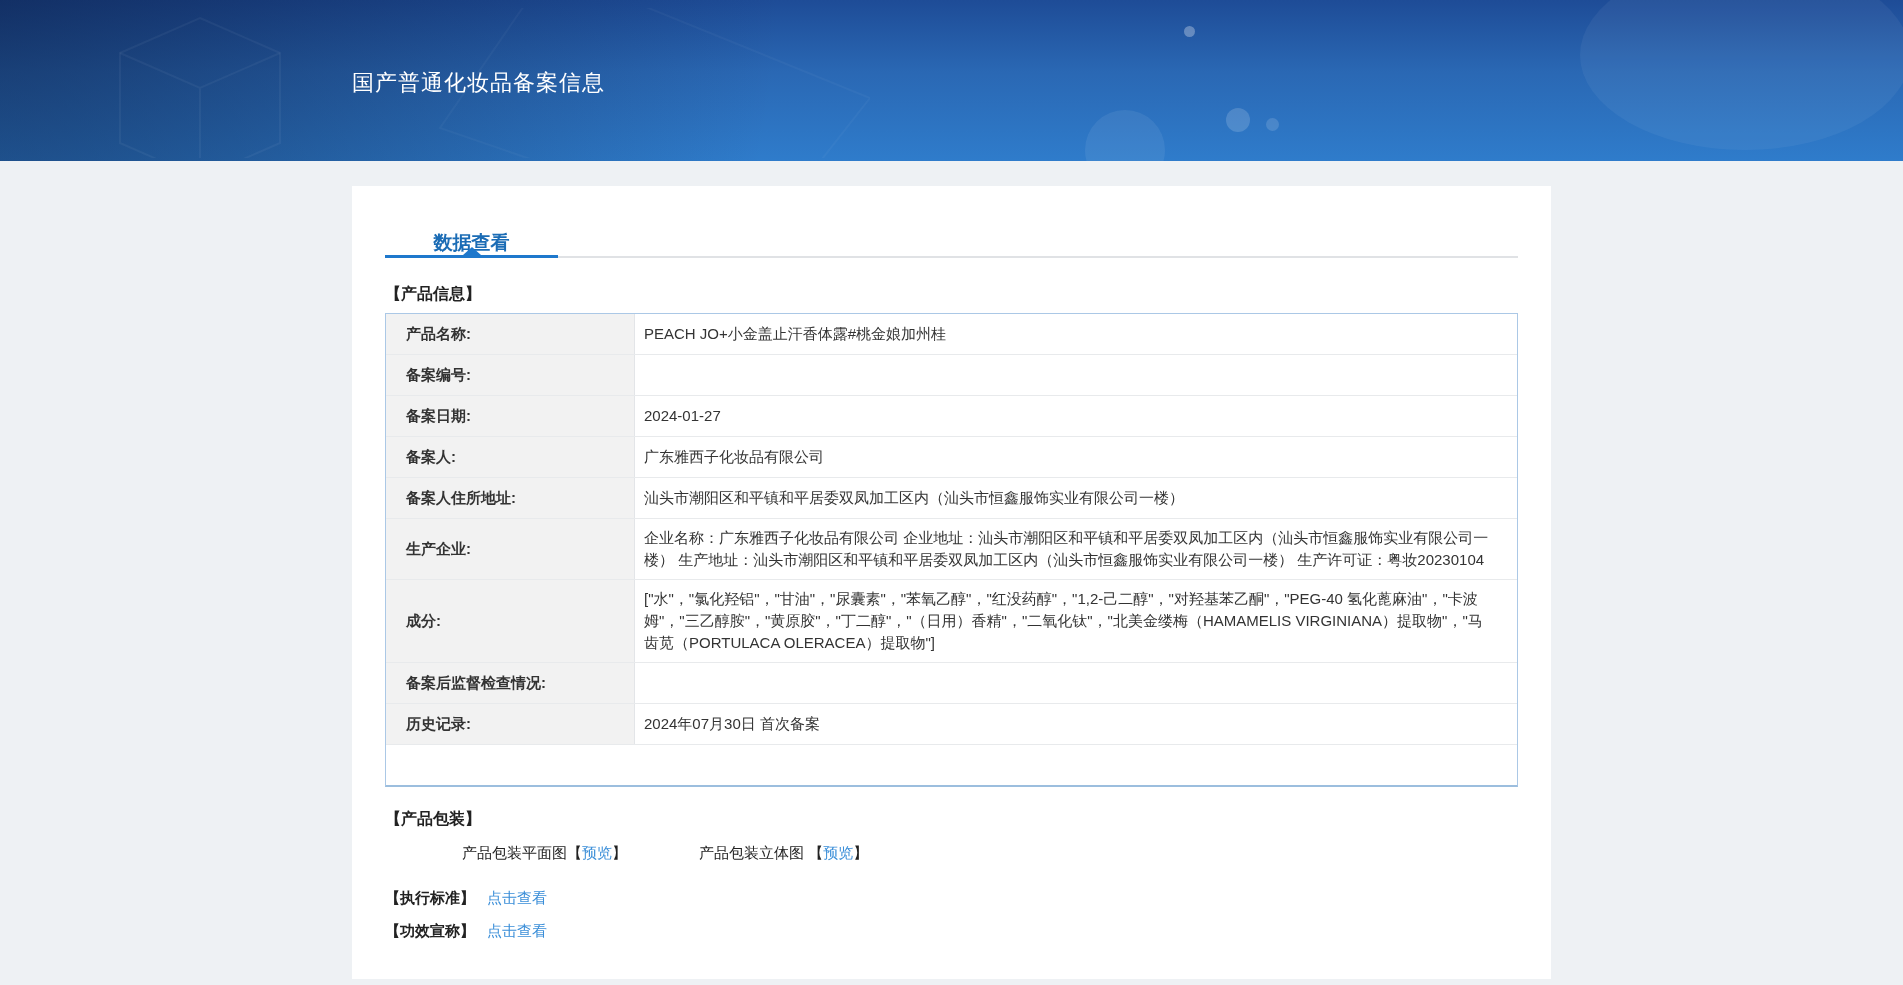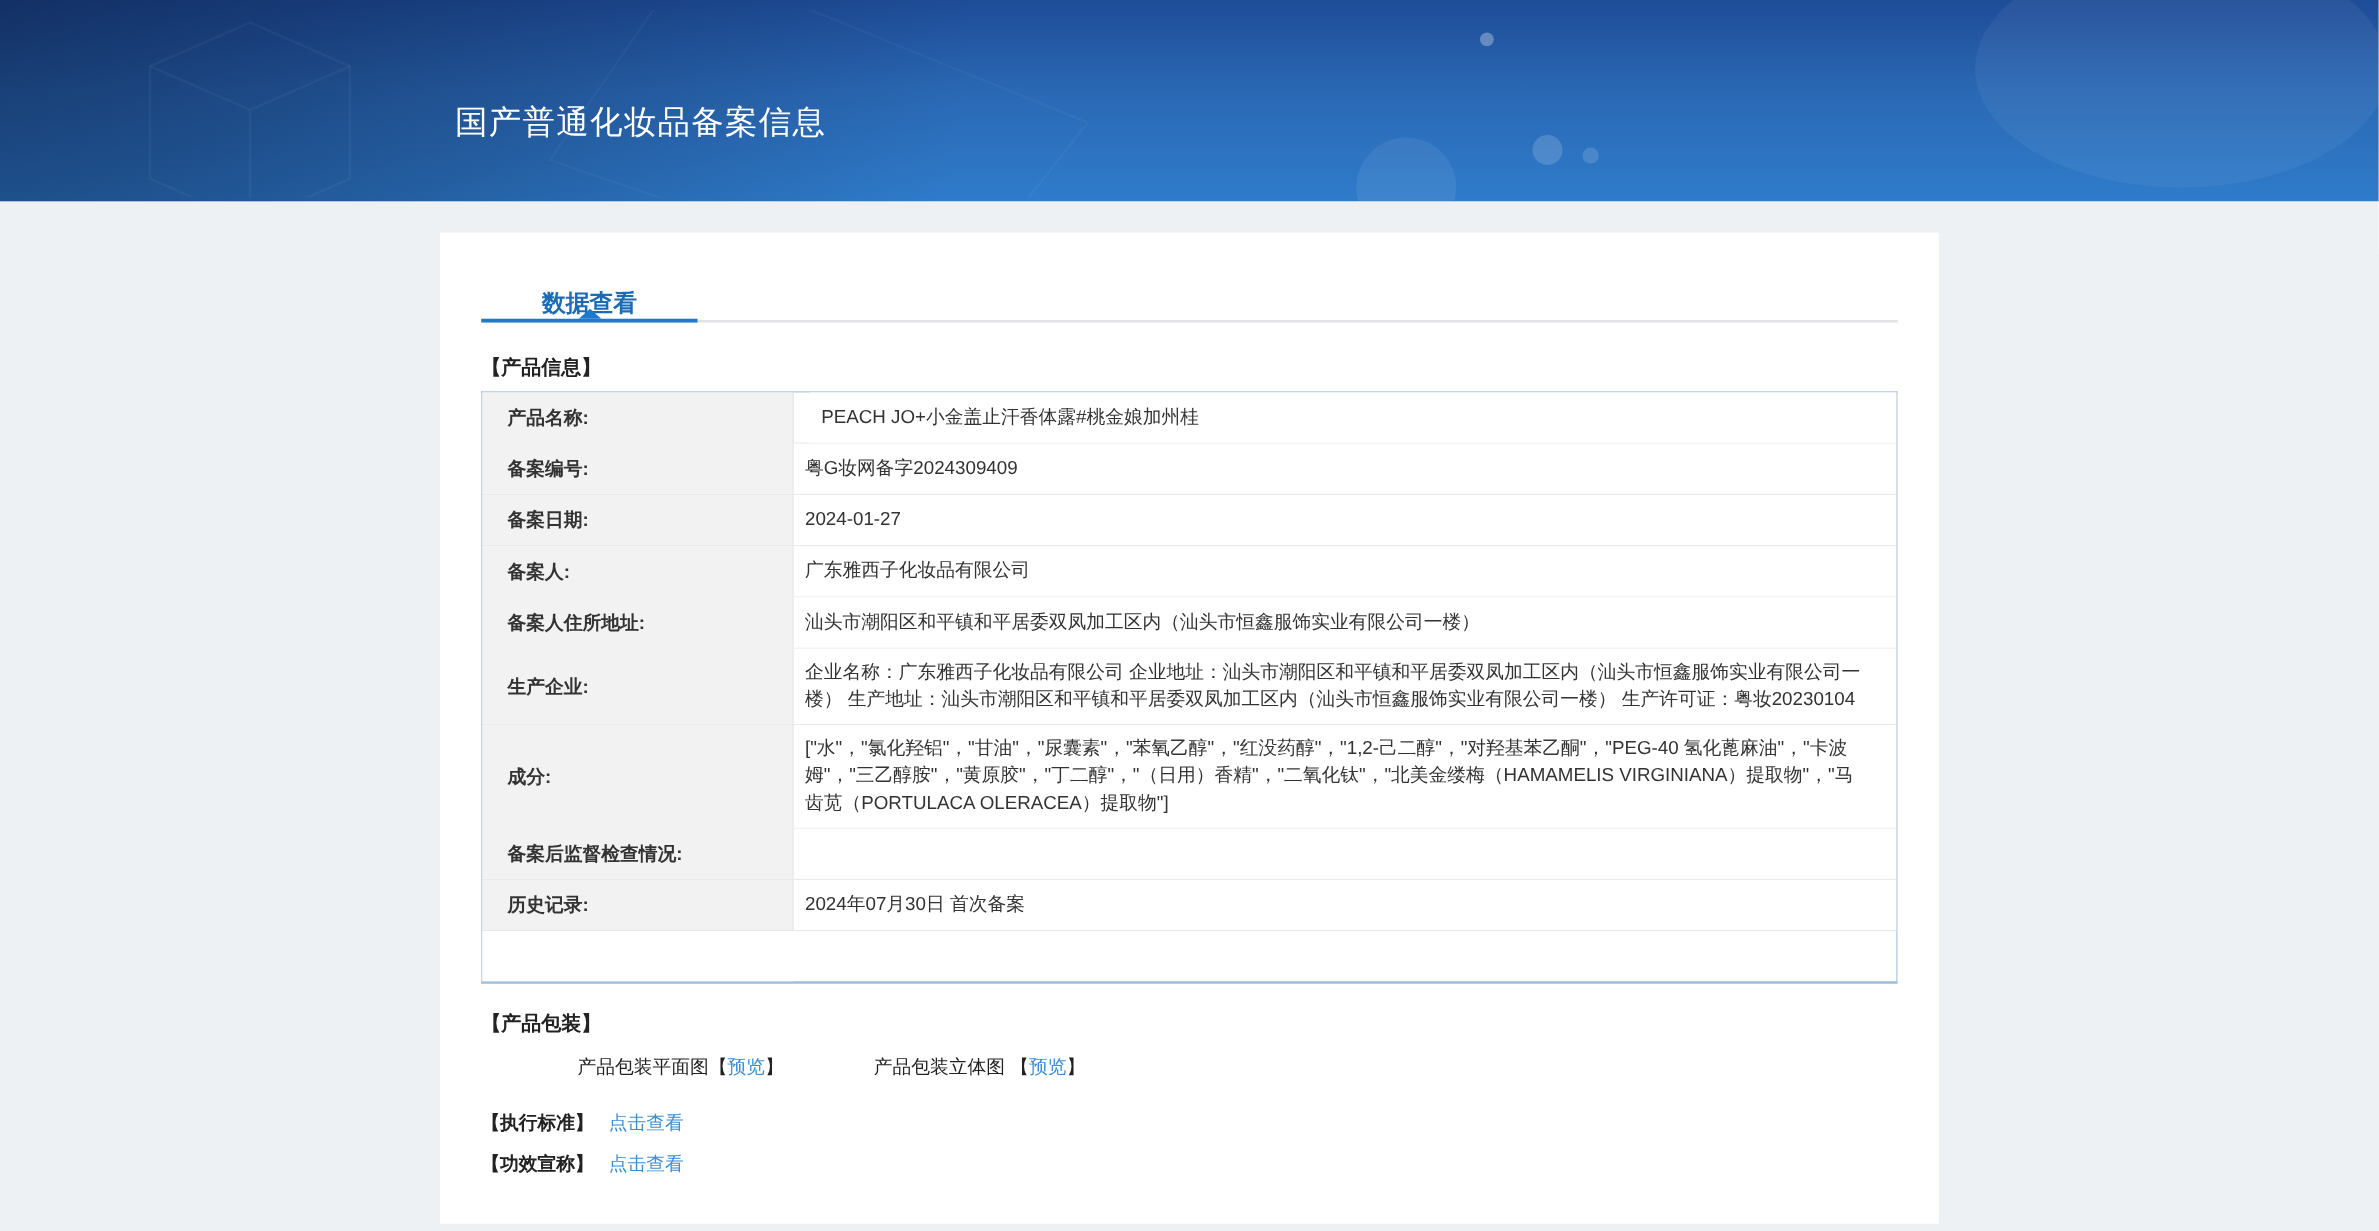--- a/index.html
+++ b/index.html
@@ -11,22 +11,22 @@
   }
   
   .hero{
     position:relative;width:1903px;height:161px;
     background:
       radial-gradient(circle at -2% -10%, rgba(8,22,56,.55) 0%, rgba(8,22,56,0) 42%),
       linear-gradient(180deg,#1e4c97 0%,#2a68b4 45%,#2f7ccb 100%);
     overflow:hidden;
   }
   .hero h1{
-    position:absolute;left:352px;top:68px;margin:12px;
-    font-size:26px;font-weight:500;color:#ffffff;letter-spacing:1px;
+    position:absolute;left:352px;top:68px;margin:0;
+    font-size:22px;font-weight:500;color:#ffffff;letter-spacing:1px;
   }
   .deco-cube{position:absolute;left:110px;top:8px;opacity:.9;}
   .deco-dot{position:absolute;border-radius:50%;background:rgba(255,255,255,.25);}
   .dot-a{left:1184px;top:26px;width:11px;height:11px;background:rgba(255,255,255,.30);}
   .dot-b{left:1226px;top:108px;width:24px;height:24px;background:rgba(255,255,255,.16);}
   .dot-c{left:1266px;top:118px;width:13px;height:13px;background:rgba(255,255,255,.14);}
   .dot-d{left:1085px;top:110px;width:80px;height:80px;background:rgba(255,255,255,.07);}
   .dot-e{left:1580px;top:-40px;width:330px;height:190px;background:rgba(255,255,255,.05);}
   
   .card{
@@ -56,21 +56,21 @@
     margin:26px 0 8px 0;font-size:16px;font-weight:700;color:#222;
   }
   
   .itable{
     border:1px solid #abc8e6;border-bottom:2px solid #9cbede;
   }
   .trow{
     display:grid;grid-template-columns:249px 1fr;min-height:40px;
     border-top:1px solid #e8eaec;
   }
-  .trow:first-child{border-top:none;gap:13px;}
+  .trow:first-child{border-top:none;}
   .tlabel{
     background:#f2f2f2;border-right:1px solid #e3e5e8;
     display:flex;align-items:center;
     padding:6px 10px 6px 20px;box-sizing:border-box;
     font-size:15px;font-weight:700;color:#333;
   }
   .tvalue{
     display:flex;align-items:center;
     padding:8px 28px 8px 9px;box-sizing:border-box;
     font-size:15px;line-height:22px;color:#333;background:#fff;
@@ -119,21 +119,20 @@
 
   <div class="sec-title">【产品信息】</div>
 
   <div class="itable">
     <div class="trow">
       <div class="tlabel">产品名称:</div>
       <div class="tvalue">PEACH JO+小金盖止汗香体露#桃金娘加州桂</div>
     </div>
     <div class="trow">
       <div class="tlabel">备案编号:</div>
-      <div class="tvalue">粤G妆网备字2024309409</div>
     </div>
     <div class="trow">
       <div class="tlabel">备案日期:</div>
       <div class="tvalue">2024-01-27</div>
     </div>
     <div class="trow">
       <div class="tlabel">备案人:</div>
       <div class="tvalue">广东雅西子化妆品有限公司</div>
     </div>
     <div class="trow">

